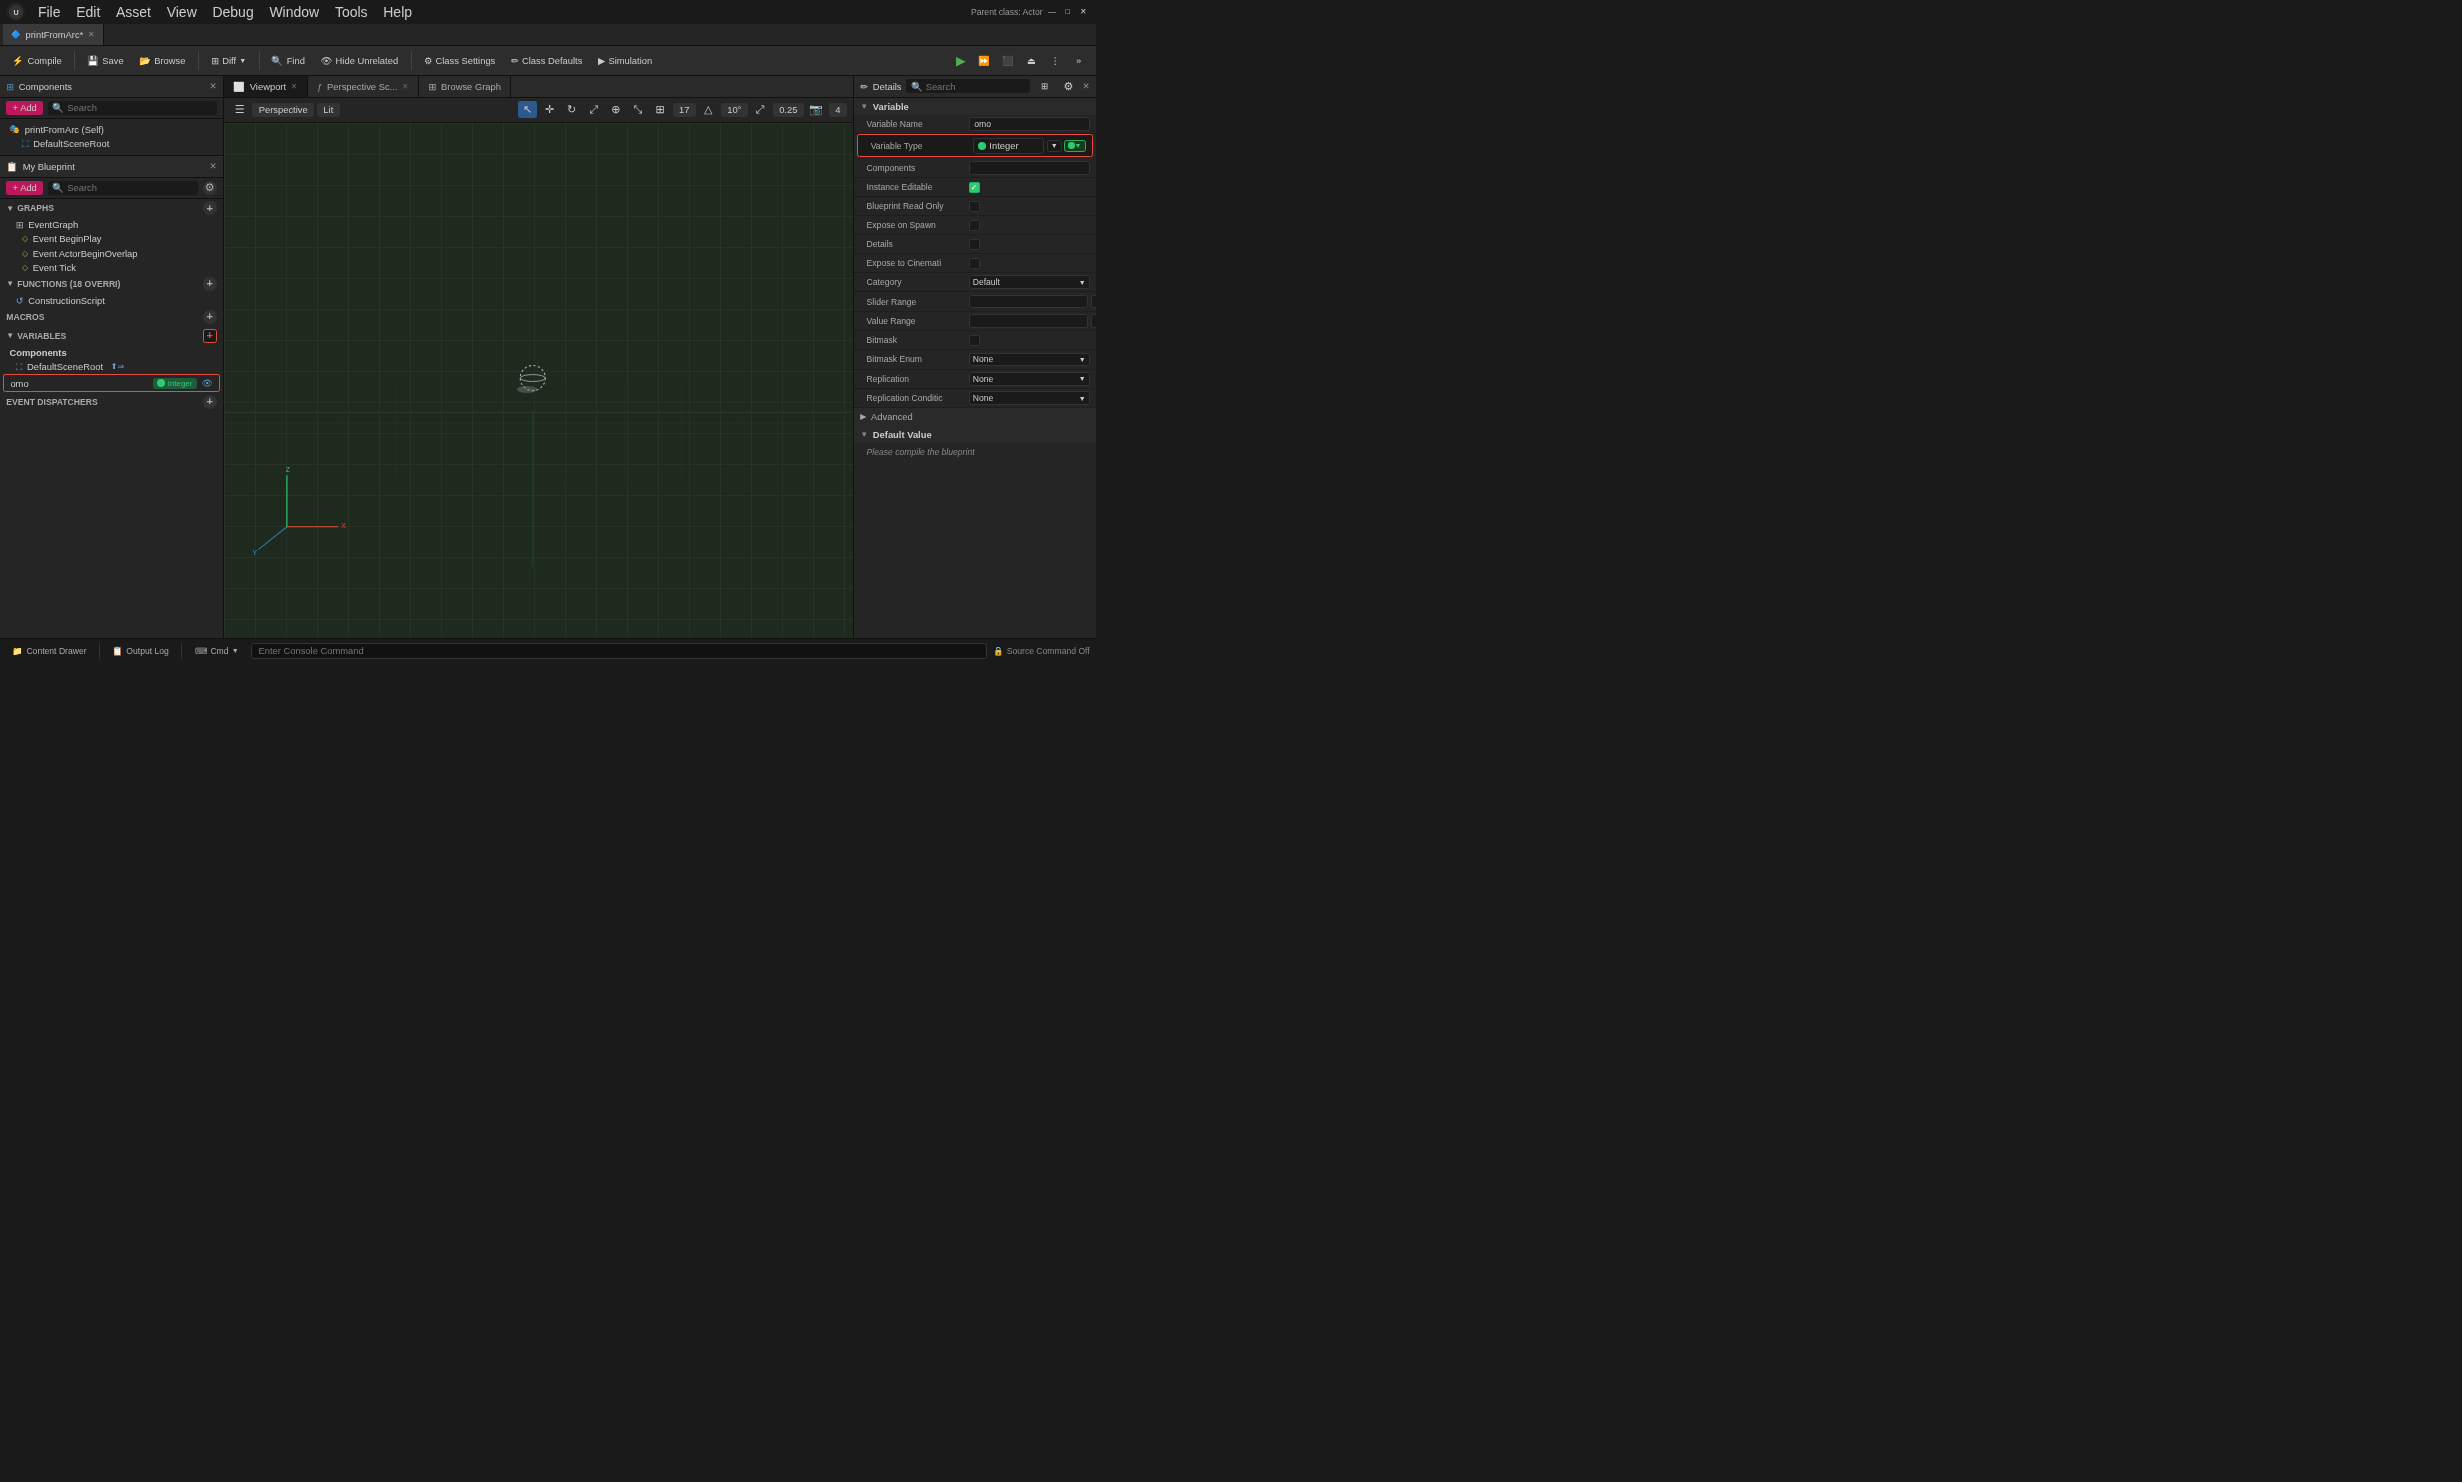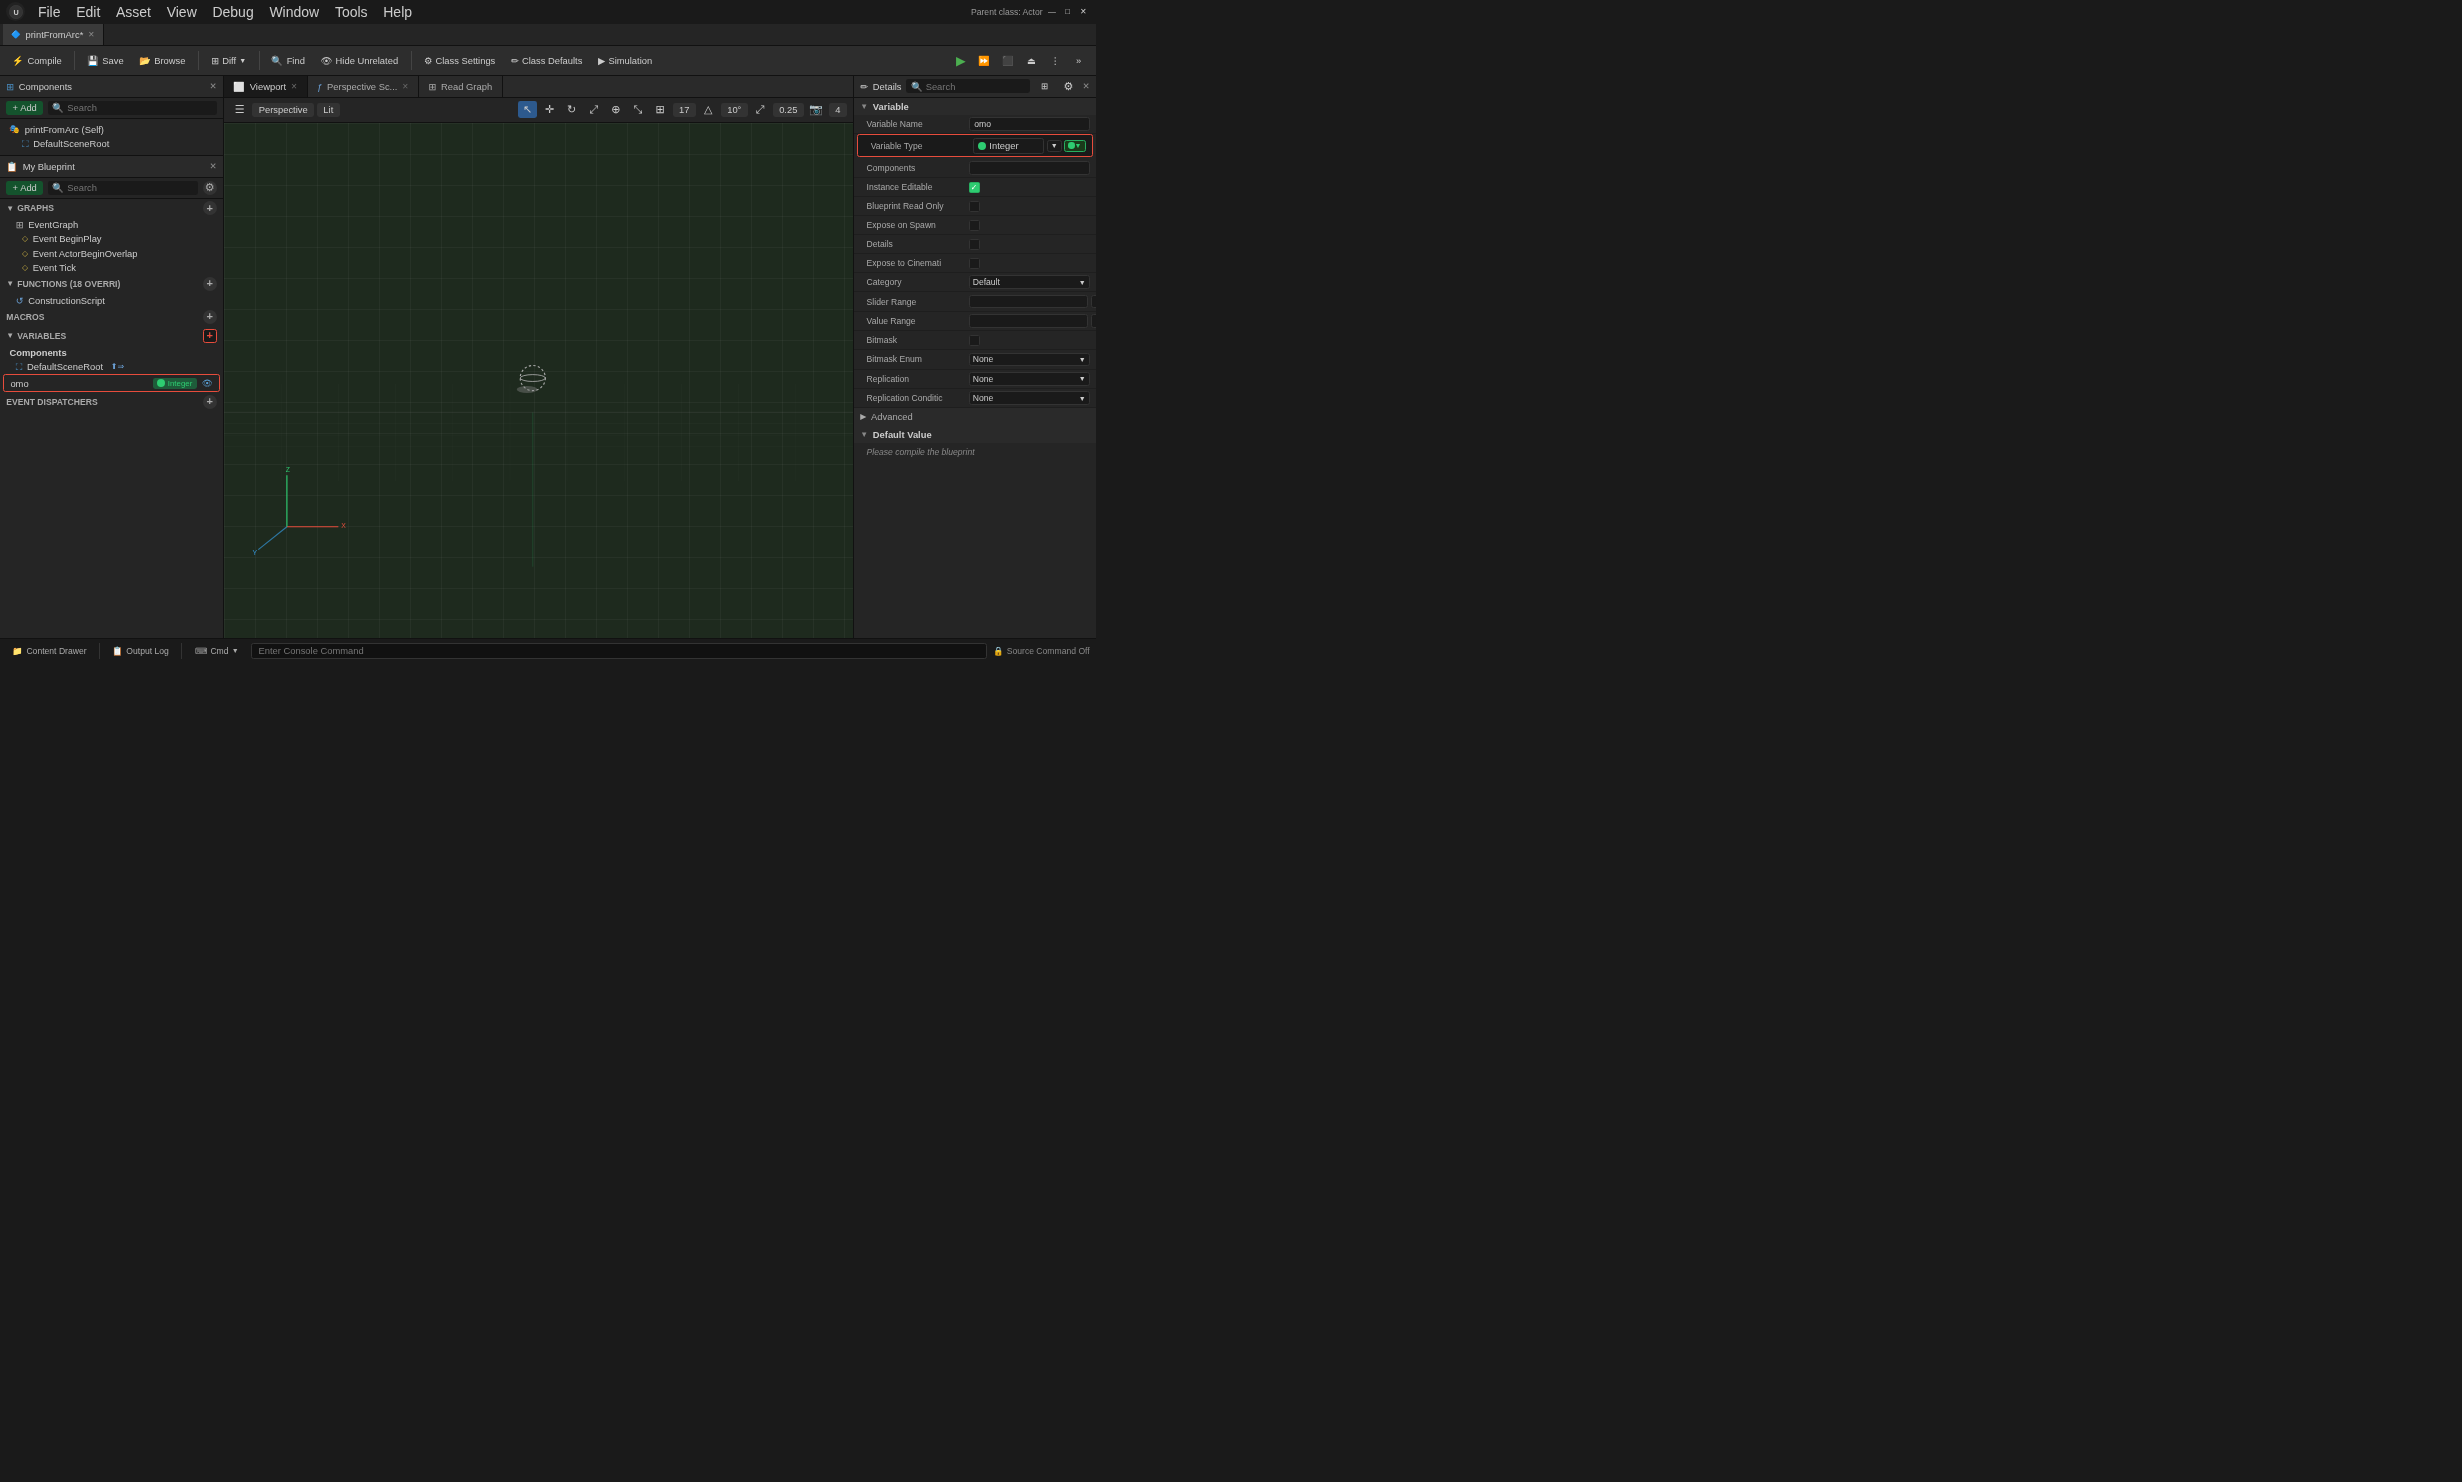--- a/index.html
+++ b/index.html
@@ -152,21 +152,21 @@
     }
 
     
     #components-panel {
       flex: 0 0 auto;
       border-bottom: 0.8px solid #111;
     }
     #components-panel .panel-header { }
     .add-btn {
       display: flex; align-items: center; gap: 3.1px;
-      background: #14532d;
+      background: #be185d;
       padding: 1.6px 6.3px;
       border-radius: 2.4px;
       cursor: pointer;
       font-size: 9.4px;
       color: #ccc;
     }
     .component-tree { padding: 3.1px 0; }
     .comp-item {
       display: flex; align-items: center; gap: 4.7px;
       padding: 1.6px 9.4px;
@@ -734,21 +734,21 @@
         <span>Viewport</span>
         <span class="vp-tab-close">✕</span>
       </div>
       <div class="vp-tab">
         <span style="color:#6a9fd4;">ƒ</span>
         <span>Perspective Sc...</span>
         <span class="vp-tab-close">✕</span>
       </div>
       <div class="vp-tab">
         <span>⊞</span>
-        <span>Read Graph</span>
+        <span>Browse Graph</span>
       </div>
     </div>
     <div class="viewport-toolbar">
       <div class="vp-icon-btn">☰</div>
       <div class="vp-btn">Perspective</div>
       <div class="vp-btn">Lit</div>
       <div style="flex:1;"></div>
       <div class="vp-icon-btn active">↖</div>
       <div class="vp-icon-btn">✛</div>
       <div class="vp-icon-btn">↻</div>

